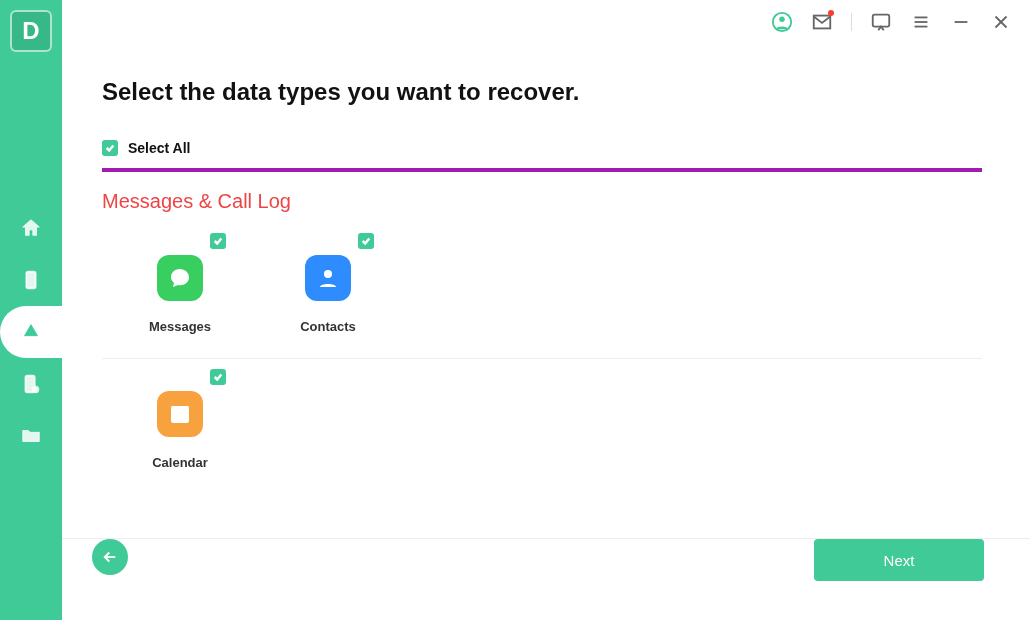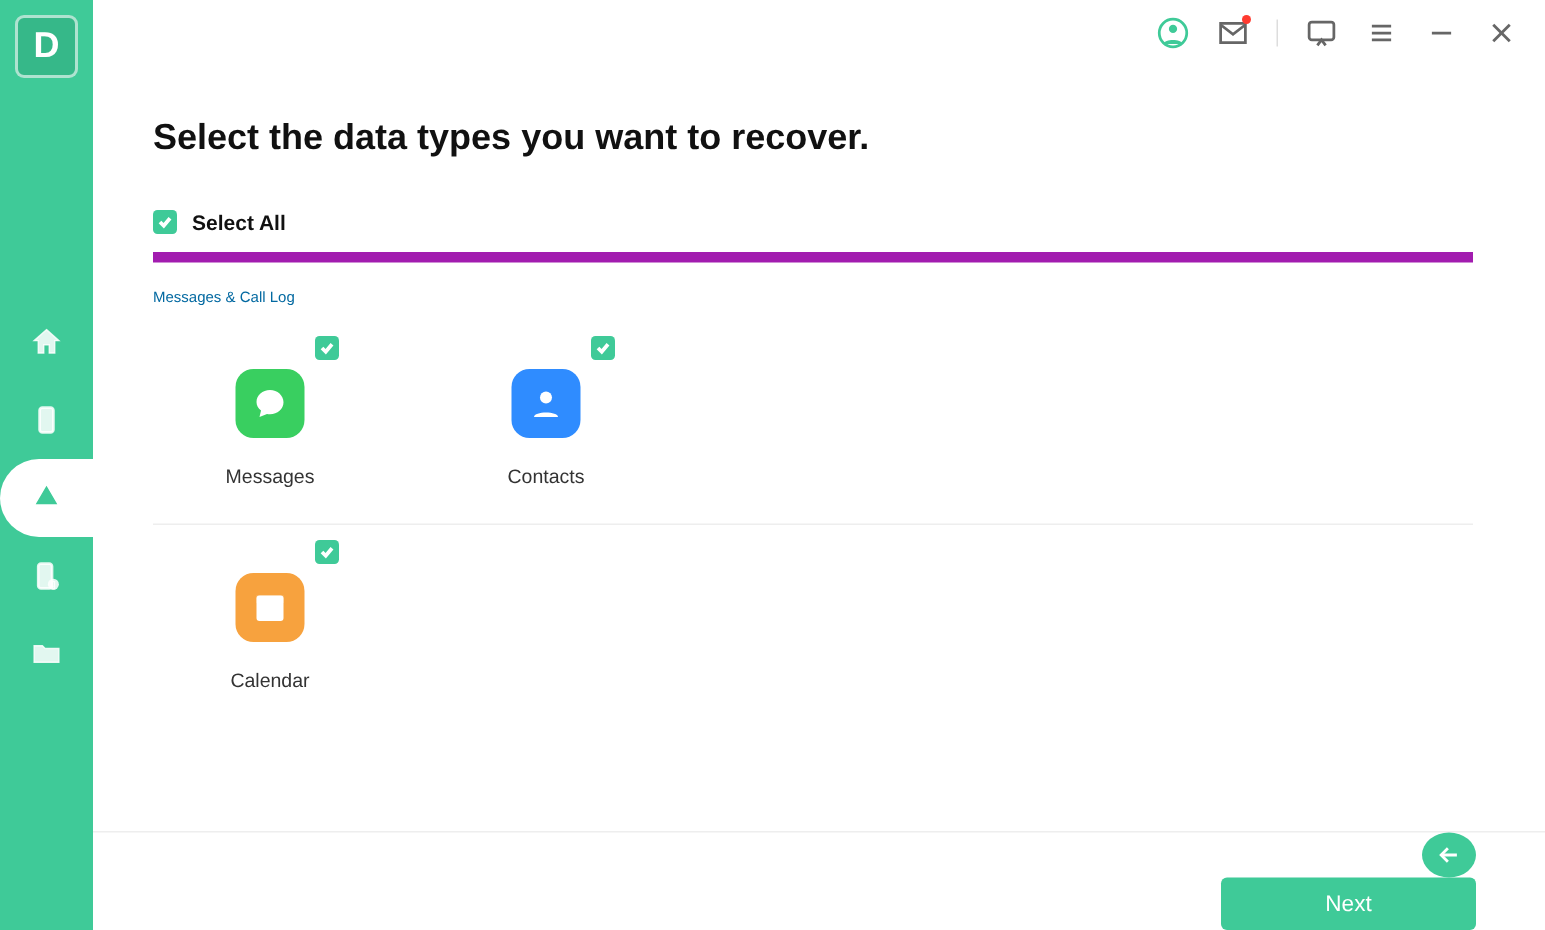--- a/index.html
+++ b/index.html
@@ -62,37 +62,37 @@
   h1.title {
     text-align: left;
     font-size: 24px;
     font-weight: 800;
     color: #111;
     margin: 24px 0 34px 0;
   }
   .selectall-row {
     display: flex; align-items: center; gap: 10px;
     padding-bottom: 12px;
-    border-bottom: 7px solid #a21caf;
+    border-bottom: 4px solid #a21caf;
   }
   .chk {
     width: 16px; height: 16px; border-radius: 3px;
     background: #3fca98; display: inline-flex;
     align-items: center; justify-content: center;
     cursor: pointer;
   }
   .chk svg { width: 10px; height: 10px; stroke: #fff; stroke-width: 3; fill: none; }
   .selectall-label { font-weight: 700; font-size: 14px; color: #111; }
 
-  .section-title { font-size: 10px; color: #0369a1; margin: 18px 0 10px 0; }
+  .section-title { font-size: 20px; color: #ef4444; margin: 18px 0 10px 0; }
 
   .hr { height: 1px; background: #eee; margin-top: 24px; }
 
   .grid {
-    display: flex; gap: 64px; padding: 10px 0 0 18px;
+    display: flex; gap: 28px; padding: 10px 0 0 18px; font-weight: bold;
   }
   .tile {
     width: 120px;
     display: flex; flex-direction: column; align-items: center;
     position: relative;
     cursor: pointer;
   }
   .tile .tchk {
     position: absolute; top: 0; right: 14px;
   }
@@ -104,25 +104,24 @@
   .tile .ticon svg { width: 24px; height: 24px; fill: #fff; }
   .tile .tlabel { margin-top: 18px; font-size: 13px; color: #333; }
 
   .c-green  { background: #39cf60; }
   .c-blue   { background: #2f8cff; }
   .c-orange { background: #f7a23e; }
   .c-teal   { background: #33c98f; }
 
   
   .footer {
-    height: 66px;
+    height: 82px;
     border-top: 1px solid #eee;
-    display: flex; align-items: flex-end; justify-content: space-between;
+    display: flex; align-items: flex-start; justify-content: space-between;
     padding: 0 46px 0 30px;
-    flex-direction: column;
   }
   .back-btn {
     width: 36px; height: 36px; border-radius: 50%;
     background: #3fca98; display: flex; align-items: center; justify-content: center;
     cursor: pointer;
   }
   .back-btn svg { width: 18px; height: 18px; stroke: #fff; stroke-width: 2.5; fill: none; }
   .next-btn {
     min-width: 170px; height: 42px;
     background: #3fca98; color: #fff;

